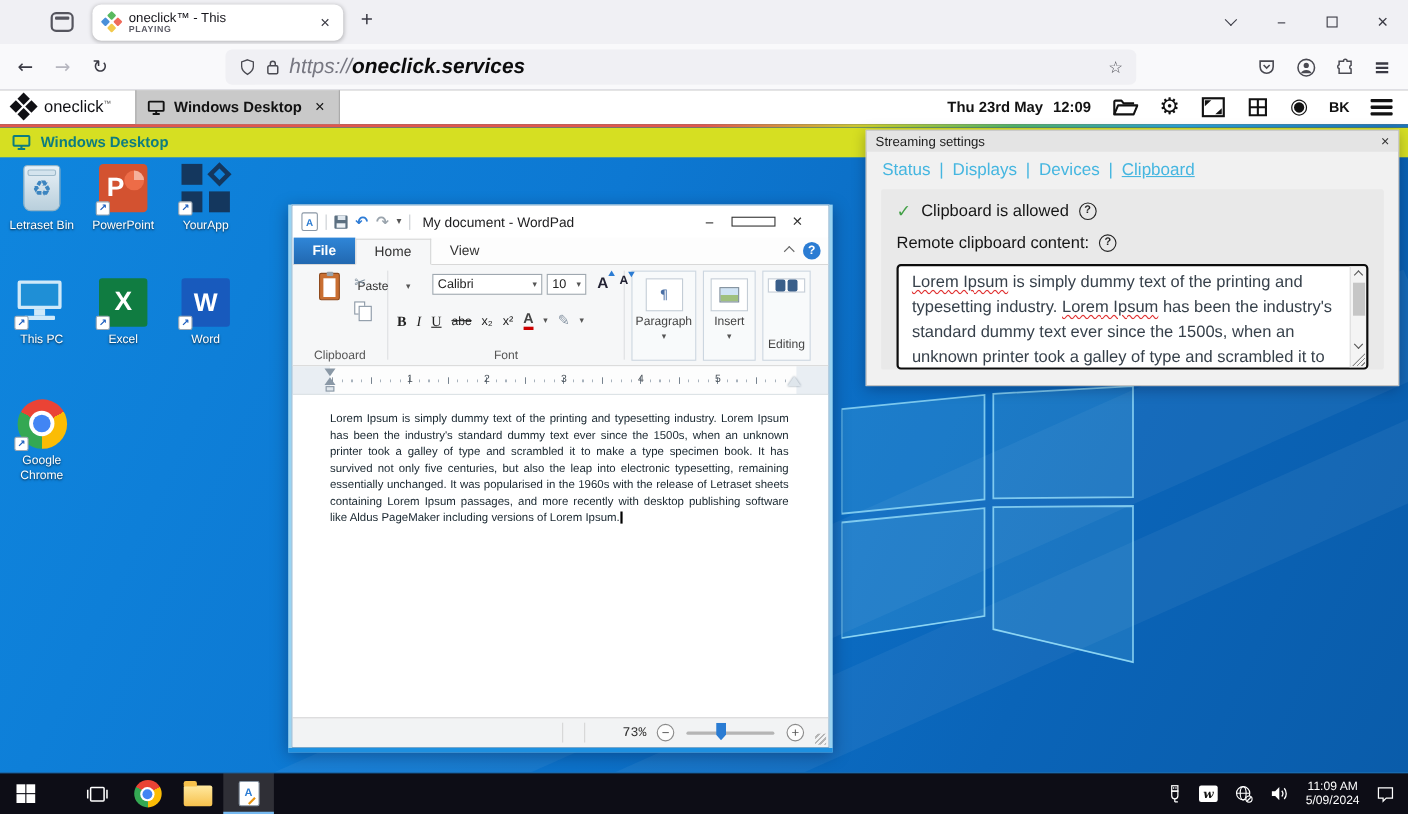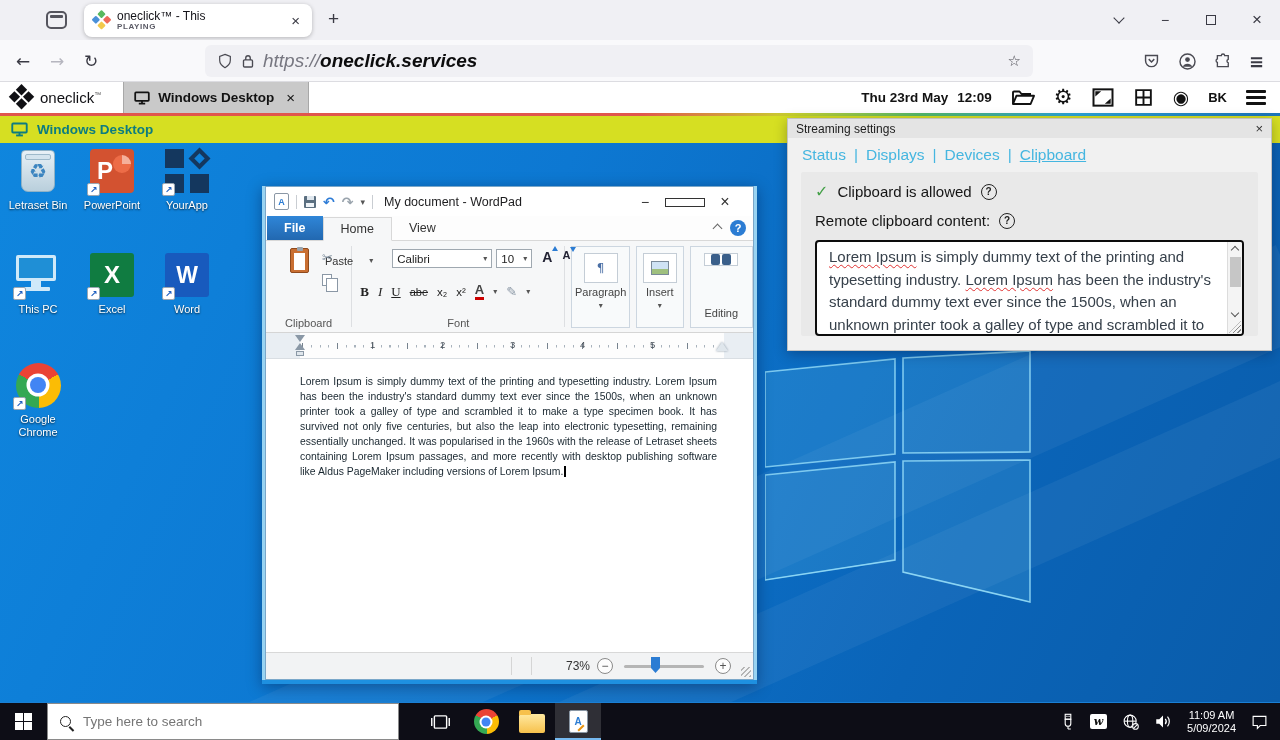--- a/index.html
+++ b/index.html
@@ -197,21 +197,21 @@
   .marker-l2{position:absolute;left:29px;top:10px;width:0;height:0;border-left:5px solid transparent;border-right:5px solid transparent;border-bottom:7px solid #8a98a6;}
   .marker-l3{position:absolute;left:30px;top:18px;width:8px;height:5px;background:#dfe6ec;border:1px solid #8a98a6;}
   .marker-r{position:absolute;left:450px;top:9px;width:0;height:0;border-left:6px solid transparent;border-right:6px solid transparent;border-bottom:9px solid #dfe6ec;filter:drop-shadow(0 0 1px #8a98a6);}
 
   .wp-doc{flex:1;background:#fff;overflow:hidden;position:relative;}
   .wp-text{position:absolute;left:34px;right:36px;top:15px;font-size:10.4px;line-height:15px;color:#18262f;text-align:justify;}
   .caret{display:inline-block;width:1.3px;height:11px;background:#000;vertical-align:-2px;margin-left:1px;}
 
   .wp-status{height:27px;background:#f2f3f4;border-top:1px solid #d8d8d8;position:relative;}
   .st-sep{position:absolute;top:4px;bottom:4px;width:1px;background:#d5d5d5;}
-  .zoom-val{position:absolute;left:300px;top:6px;font-size:12px;color:#333;}
+  .zoom-val{position:absolute;left:300px;top:6px;font-size:12px;color:#333;font-family:Liberation Mono, monospace;}
   .zbtn{position:absolute;top:5px;width:16px;height:16px;border:1px solid #8a8a8a;border-radius:50%;background:#fdfdfd;
         font-size:12px;color:#555;display:flex;align-items:center;justify-content:center;line-height:1;}
   .ztrack{position:absolute;left:358px;top:12px;width:80px;height:3px;background:#b5b5b5;border-radius:2px;}
   .zthumb{position:absolute;left:385px;top:4px;width:9px;height:16px;background:#2b7cd3;
           clip-path:polygon(0 0,100% 0,100% 68%,50% 100%,0 68%);}
   .grip{position:absolute;right:2px;bottom:2px;width:10px;height:10px;
         background:repeating-linear-gradient(135deg,transparent 0 2px,#b5b5b5 2px 3.5px);}
 
   
   .panel{position:absolute;left:787px;top:118px;width:485px;height:233px;background:#f1f1f1;
@@ -547,21 +547,21 @@
           <span class="lab">Paragraph</span>
           <span class="dv uni">▾</span>
         </div>
         <div class="rg-box" style="width:48px;">
           <span class="btn">
               <span class="img-ic"></span>
             </span>
           <span class="lab">Insert</span>
           <span class="dv uni">▾</span>
         </div>
-        <div class="rg-box" style="width:64px;gap:41px;">
+        <div class="rg-box" style="width:44px;gap:41px;">
           <span class="btn">
               <span class="binoc">
                 <i></i>
                 <i></i>
               </span>
             </span>
           <span class="lab">Editing</span>
           <span class="dv uni">▾</span>
         </div>
       </div>
@@ -635,24 +635,20 @@
 
   <div class="taskbar">
     <div class="tb-start">
       <span class="winlogo">
           <i></i>
           <i></i>
           <i></i>
           <i></i>
         </span>
     </div>
-    <div class="tb-search">
-      <span class="mag"></span>
-      <input type="text" placeholder="Type here to search" style="">
-    </div>
     <div class="tb-btn space-l">
       <svg width="21" height="18" viewBox="0 0 24 20" fill="none" stroke="#fff" stroke-width="1.6">
           <rect x="5" y="3" width="14" height="14" rx="1"></rect>
           <path d="M2 5.5 v9 M22 5.5 v9"></path>
         </svg>
     </div>
     <div class="tb-btn">
         <span class="tb-chrome-ic"></span>
       </div>
     <div class="tb-btn">

